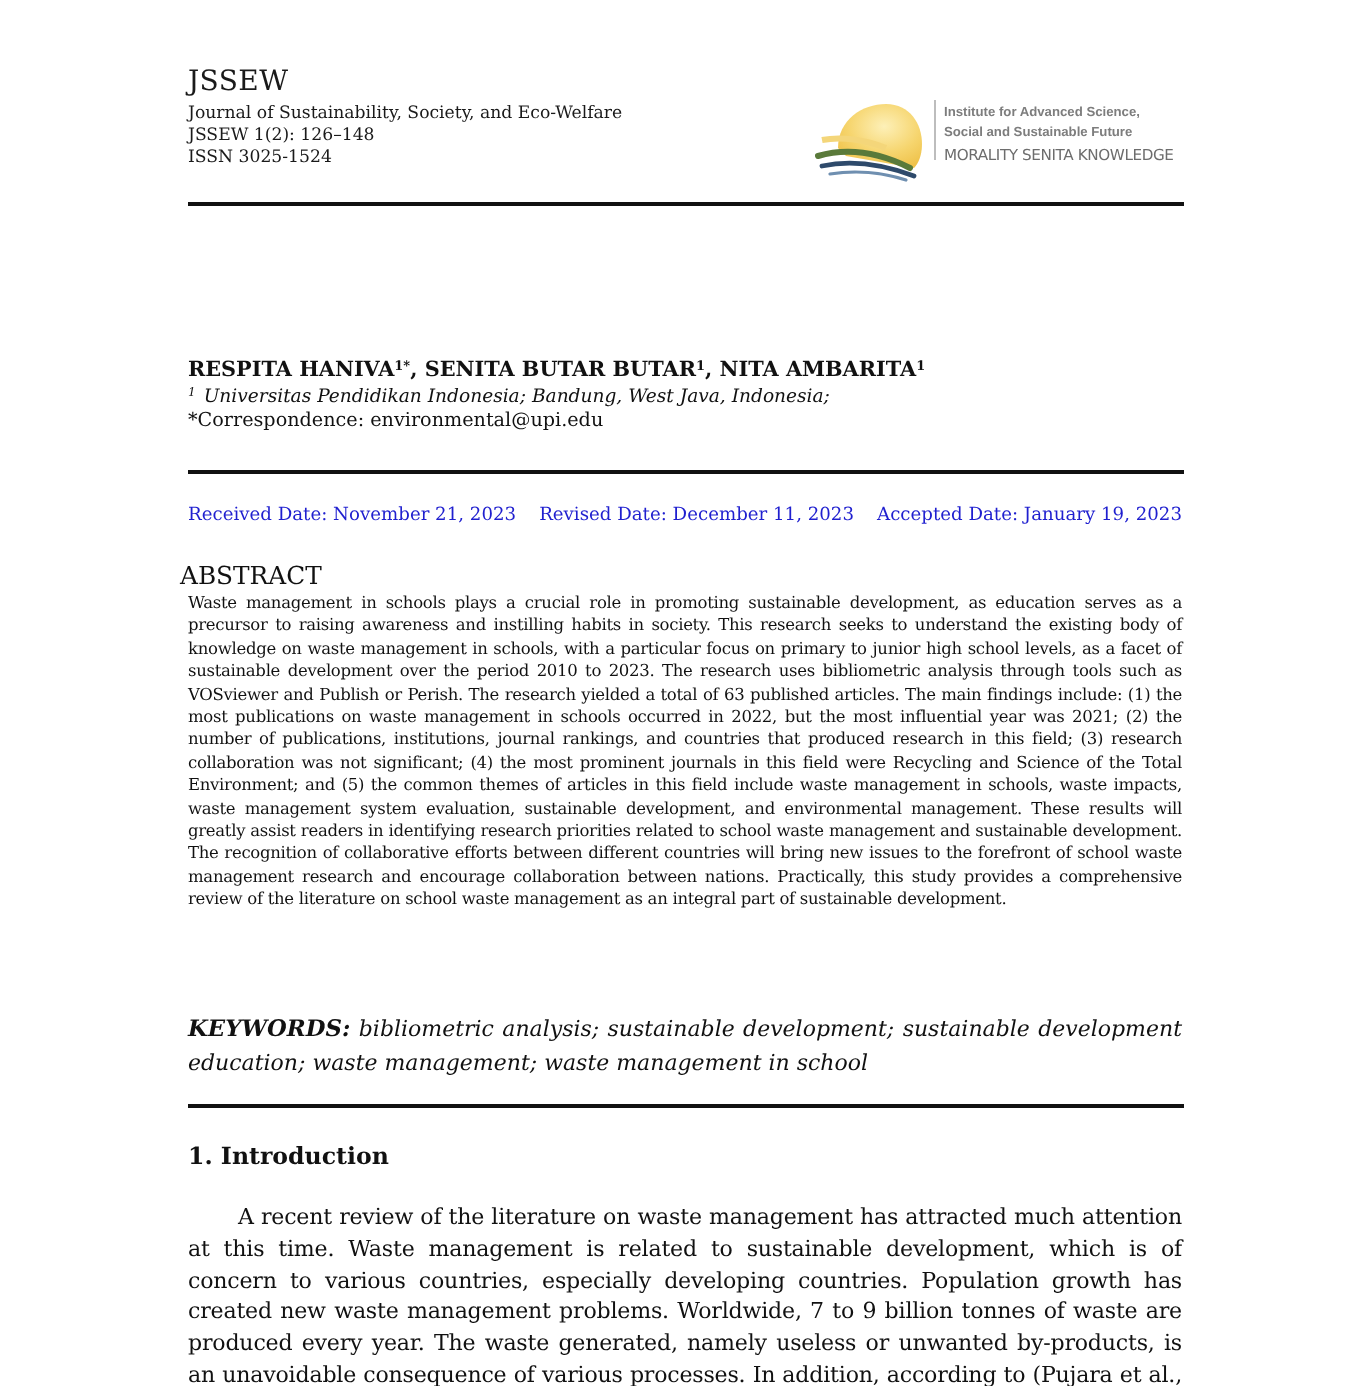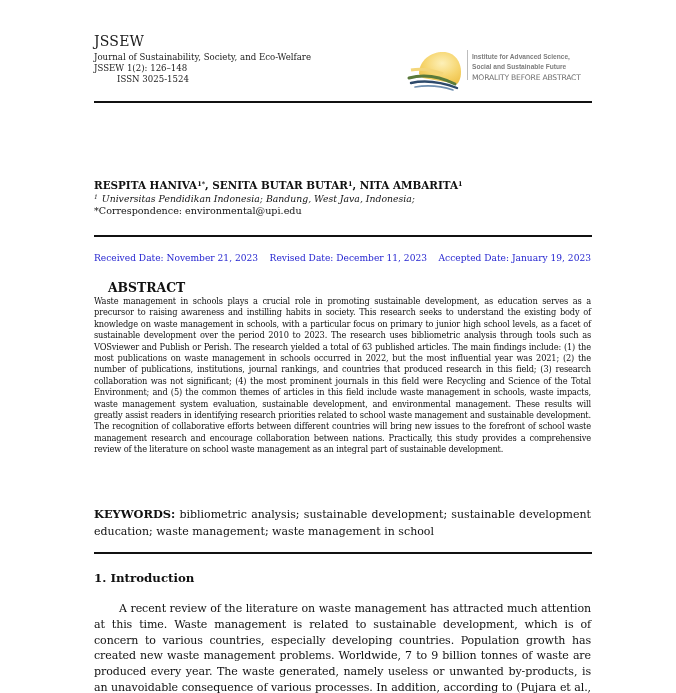--- a/index.html
+++ b/index.html
@@ -1,21 +1,21 @@
 <!DOCTYPE html>
 <html><head>
   <meta charset="utf-8">
   <style>
     html, body { margin: 0; padding: 0; background: #ffffff; }
     body { width: 676px; height: 693px; position: relative; overflow: hidden; font-family: "DejaVu Serif", serif; color: #111; }
     .abs { position: absolute; }
 
     .j-title { left: 94px; top: 33px; font-size: 14px; color: #1a1a1a; letter-spacing: 0.2px; }
     .j-line { left: 94px; font-size: 8.6px; color: #1a1a1a; white-space: nowrap; }
-    .j1 { top: 52px; } .j2 { top: 63px; } .j3 { top: 74px; margin-left: 23px; }
+    .j1 { top: 52px; } .j2 { top: 63px; } .j3 { top: 74px; }
 
     .logo { left: 405px; top: 48px; width: 200px; height: 44px; }
     .logo-text { position: absolute; left: 67px; top: 4px; white-space: nowrap; }
     .logo-t1, .logo-t2 { font-family: Liberation Sans, sans-serif; font-size: 6.6px; font-weight: bold; color: #7d7d7d; line-height: 10px; }
     .logo-t3 { font-family: "DejaVu Sans", sans-serif; font-size: 7.6px; color: #6d6d6d; line-height: 12px; letter-spacing: -0.2px; }
     .logo-divider { position: absolute; left: 62px; top: 2px; width: 1px; height: 30px; background: #bdbdbd; }
 
     .rule { left: 94px; width: 498px; height: 2px; background: #111; }
     .r1 { top: 101px; height: 1.5px; }
     .r2 { top: 235px; }
@@ -25,24 +25,24 @@
     .title .t1 { display: block; text-align: justify; text-align-last: justify; }
 
     .authors { left: 94px; top: 179px; font-size: 10.4px; font-weight: bold; white-space: nowrap; }
     .authors sup { font-size: 6.5px; vertical-align: 3px; font-weight: bold; }
     .affil { left: 94px; top: 193px; font-size: 9.3px; font-style: italic; white-space: nowrap; }
     .affil sup { font-size: 6px; vertical-align: 3px; margin-right: 4px; }
     .corr { left: 94px; top: 205px; font-size: 9.6px; white-space: nowrap; }
 
     .dates { left: 94px; top: 253px; width: 497px; font-size: 9.1px; color: #1f1fcf; display: flex; justify-content: space-between; white-space: nowrap; }
 
-    .abs-head { left: 108px; top: 280px; font-size: 12.4px; font-weight: bold; }
+    .abs-head { left: 90px; top: 280px; font-size: 12.4px; font-weight: normal; }
     .abs-body { left: 94px; top: 296px; width: 497px; font-size: 8.25px; line-height: 11.4px; text-align: justify; letter-spacing: -0.15px; }
 
-    .kw { left: 94px; top: 506px; width: 497px; font-size: 11px; line-height: 16.5px; text-align: justify; }
+    .kw { left: 94px; top: 506px; width: 497px; font-size: 11px; line-height: 16.5px; text-align: justify; font-style: italic; }
     .kw b { font-size: 11.4px; }
 
     .intro-head { left: 94px; top: 571px; font-size: 11.8px; font-weight: bold; }
     .intro-body { left: 94px; top: 601px; width: 497px; font-size: 11.05px; line-height: 15.8px; text-align: justify; letter-spacing: -0.1px; }
     .intro-body p { margin: 0; text-indent: 25px; }
   </style>
 </head>
 <body>
 
 <div class="abs j-title">JSSEW</div>
@@ -62,21 +62,21 @@
     <path d="M14 26 C14 12, 26 4, 38 4 C50 4, 56 14, 56 24 C56 30, 54 34, 52 36 L18 30 Z" fill="url(#sunG)"></path>
     <path d="M6 22 C16 20, 28 22, 38 26" stroke="#f4d67a" stroke-width="3" fill="none"></path>
     <path d="M4 30 C18 26, 34 28, 50 36" stroke="#5a7a3a" stroke-width="3" fill="none" stroke-linecap="round"></path>
     <path d="M6 35 C20 32, 36 34, 52 40" stroke="#2e4a6b" stroke-width="2.4" fill="none" stroke-linecap="round"></path>
     <path d="M10 39 C22 37, 36 38, 48 42" stroke="#6f8fb0" stroke-width="1.6" fill="none" stroke-linecap="round"></path>
   </svg>
   <div class="logo-divider"></div>
   <div class="logo-text">
     <div class="logo-t1">Institute for Advanced Science,</div>
     <div class="logo-t2">Social and Sustainable Future</div>
-    <div class="logo-t3">MORALITY BEFORE ABSTRACT</div>
+    <div class="logo-t3">MORALITY SENITA KNOWLEDGE</div>
   </div>
 </div>
 
 <div class="abs rule r1"></div>
 
 <div class="abs title">
 </div>
 
 <div class="abs authors">
   <span>RESPITA HANIVA</span><sup>1*</sup><span>, </span><span>SENITA BUTAR BUTAR</span><sup>1</sup><span>, </span><span>NITA AMBARITA</span><sup>1</sup>

